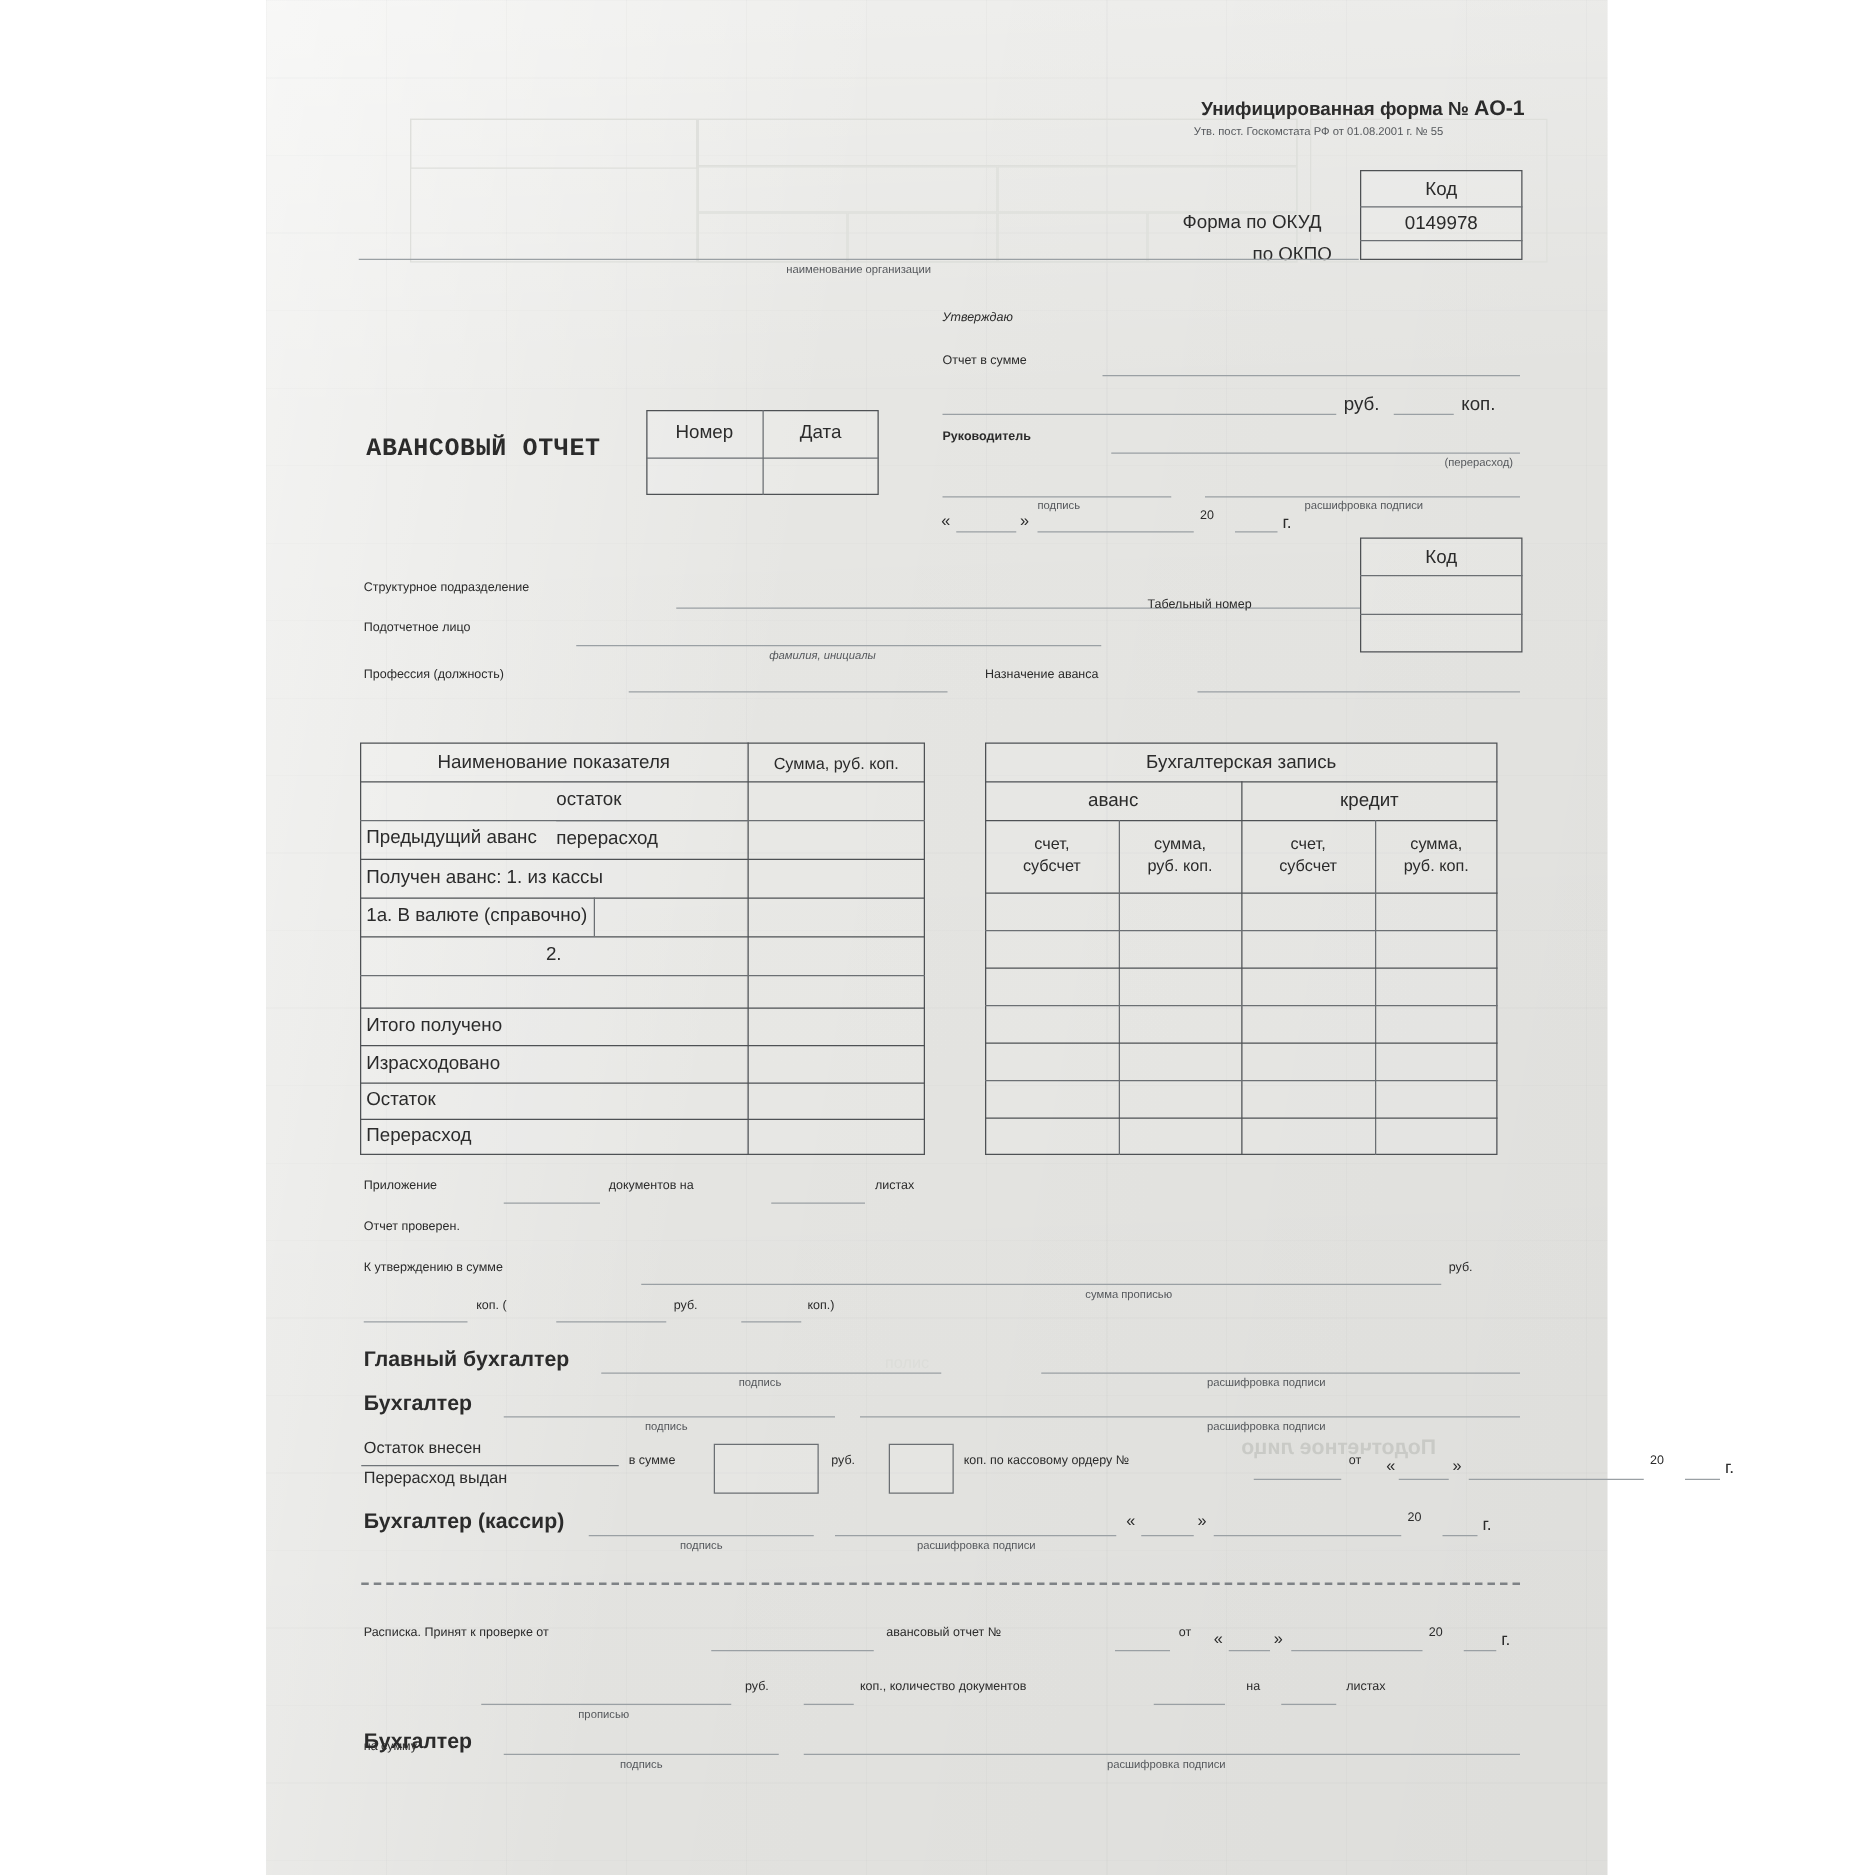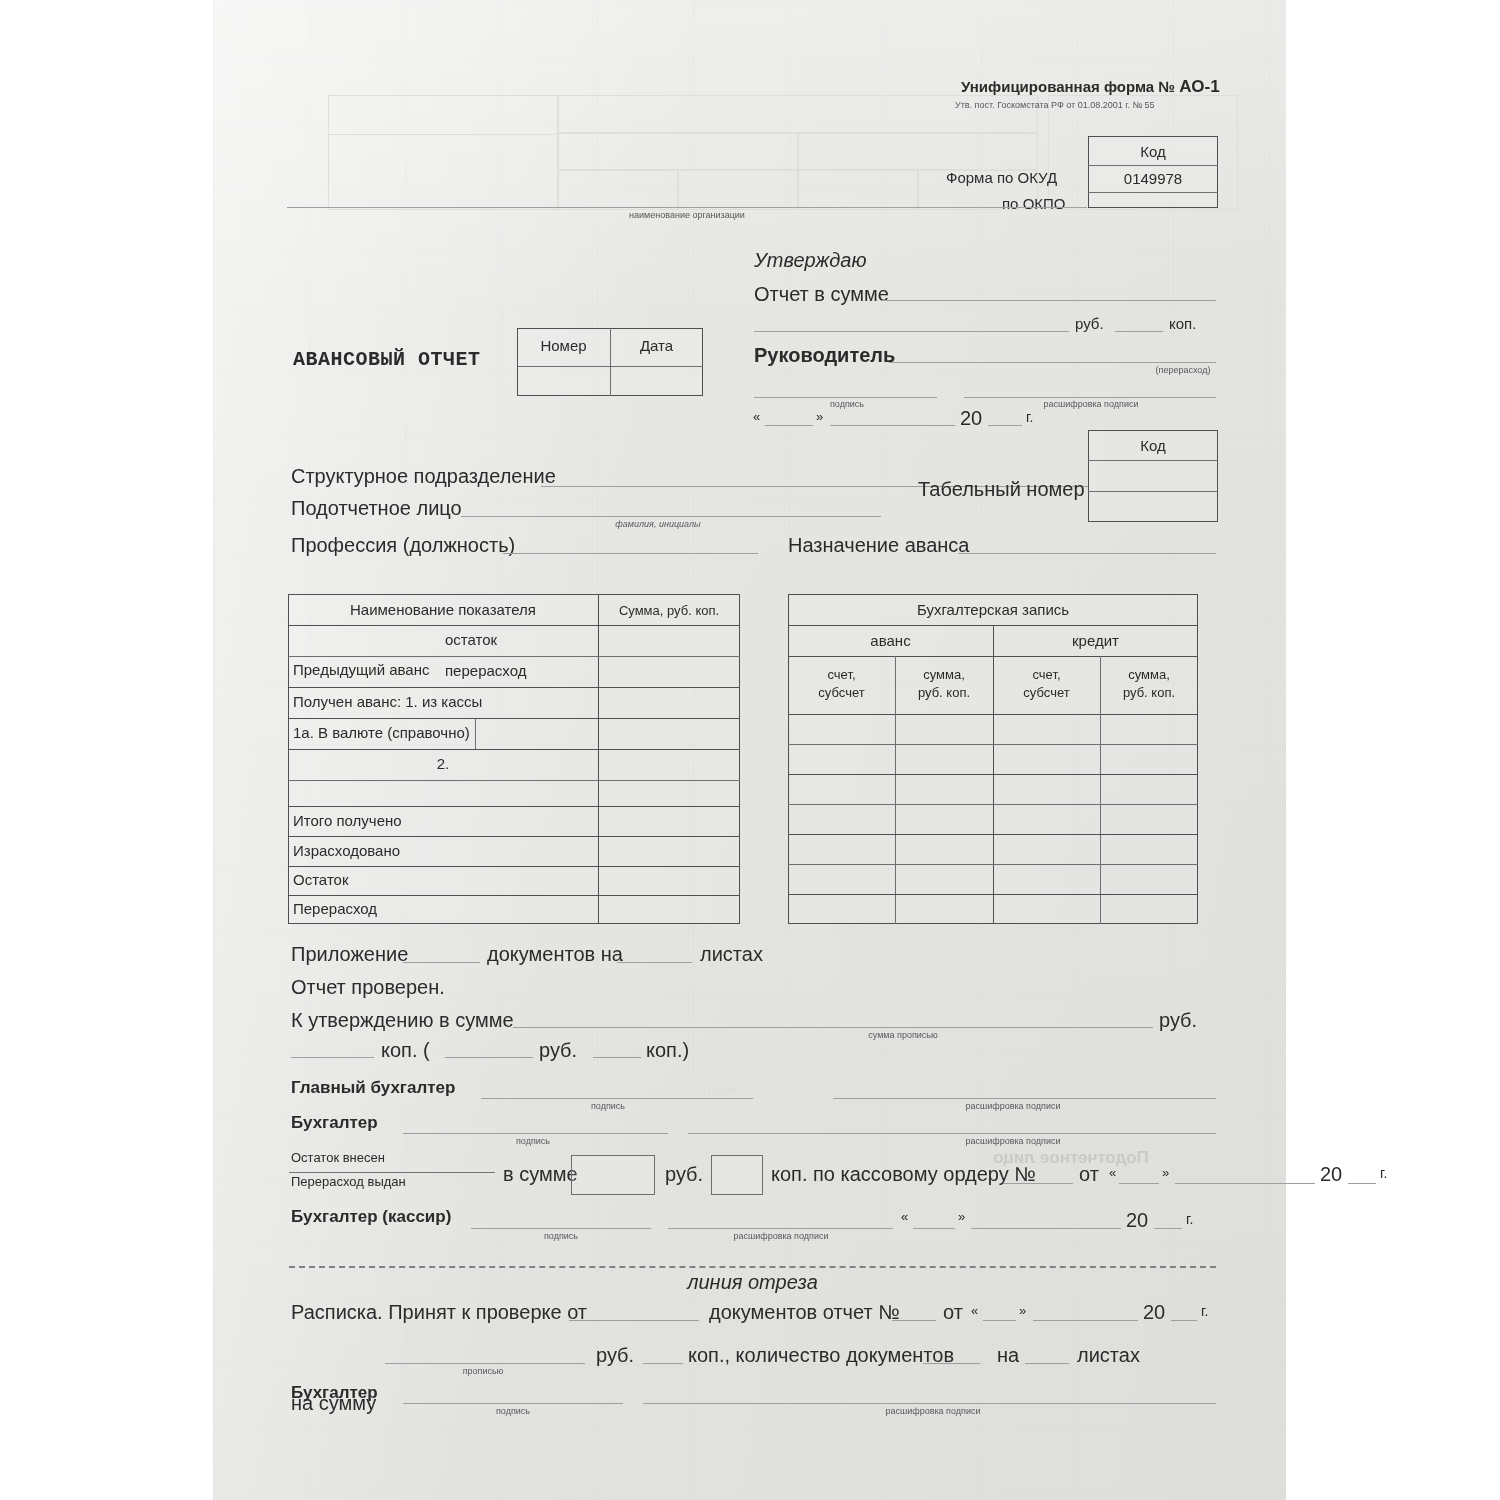--- a/index.html
+++ b/index.html
@@ -49,21 +49,21 @@
   }
 
   .layer { position: absolute; inset: 0; }
 
   
   .abs { position: absolute; }
   .t { position: absolute; white-space: nowrap; line-height: 1; }
   .sz13 { font-size: 13px; }
   .sz14 { font-size: 14px; }
   .sz15 { font-size: 15px; }
-  .sz16 { font-size: 20px; }
+  .sz16 { font-size: 10px; }
   .sz17 { font-size: 17px; }
   .sz20 { font-size: 20px; }
 
   .bold { font-weight: bold; }
   .ital { font-style: italic; }
   .cap  { letter-spacing: .5px; font-family: Liberation Mono, monospace; }
   .micro{ font-size: 9px;  color: #55585c; }
 
   
   .rule {
@@ -355,25 +355,24 @@
     <div class="t micro ctr" style="left:460px; top:1232px; width:216px;">расшифровка подписи</div>
     <div class="t sz13" style="left:688px; top:1210px;">«</div>
     <div class="rule thin" style="left:700px; top:1228px; width:42px;"></div>
     <div class="t sz13" style="left:745px; top:1210px;">»</div>
     <div class="rule thin" style="left:758px; top:1228px; width:150px;"></div>
     <div class="t sz16" style="left:913px; top:1210px;">20</div>
     <div class="rule thin" style="left:941px; top:1228px; width:28px;"></div>
     <div class="t sz14" style="left:973px; top:1212px;">г.</div>
 
     <div class="cutline" style="left:76px; top:1266px; width:927px;"></div>
-    <div class="t sz16 ital ctr" style="left:76px; top:1272px; width:927px;">линия отреза</div>
 
     <div class="t sz16" style="left:78px; top:1302px;">Расписка. Принят к проверке от</div>
     <div class="rule thin" style="left:356px; top:1320px; width:130px;"></div>
-    <div class="t sz16" style="left:496px; top:1302px;">документов отчет №</div>
+    <div class="t sz16" style="left:496px; top:1302px;">авансовый отчет №</div>
     <div class="rule thin" style="left:679px; top:1320px; width:44px;"></div>
     <div class="t sz16" style="left:730px; top:1302px;">от</div>
     <div class="t sz13" style="left:758px; top:1304px;">«</div>
     <div class="rule thin" style="left:770px; top:1320px; width:33px;"></div>
     <div class="t sz13" style="left:806px; top:1304px;">»</div>
     <div class="rule thin" style="left:820px; top:1320px; width:105px;"></div>
     <div class="t sz16" style="left:930px; top:1302px;">20</div>
     <div class="rule thin" style="left:958px; top:1320px; width:26px;"></div>
     <div class="t sz14" style="left:988px; top:1304px;">г.</div>
 

